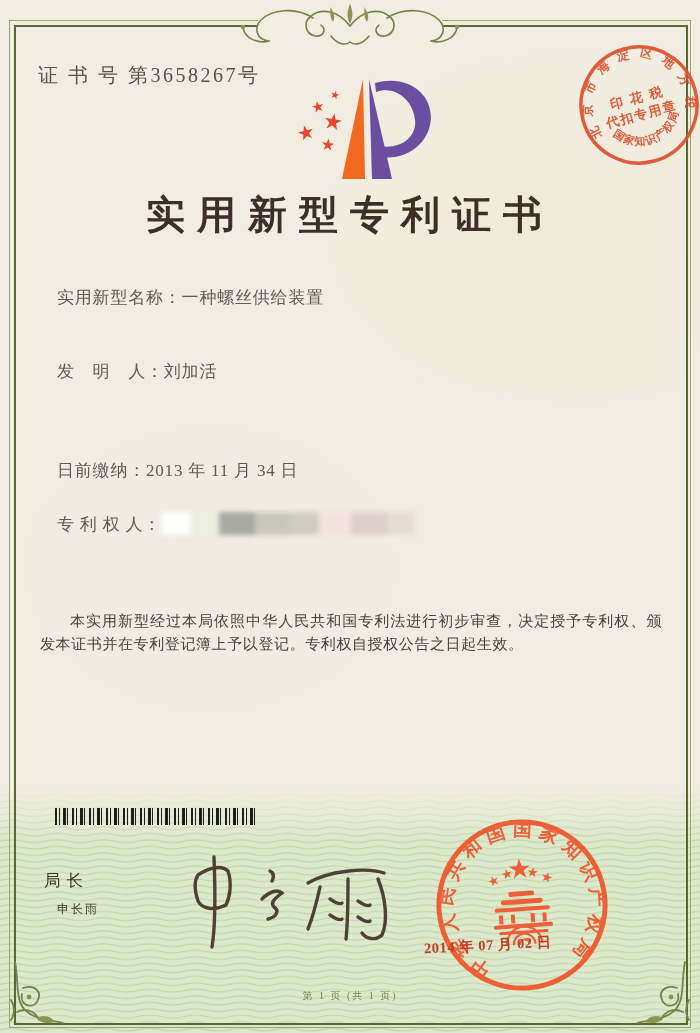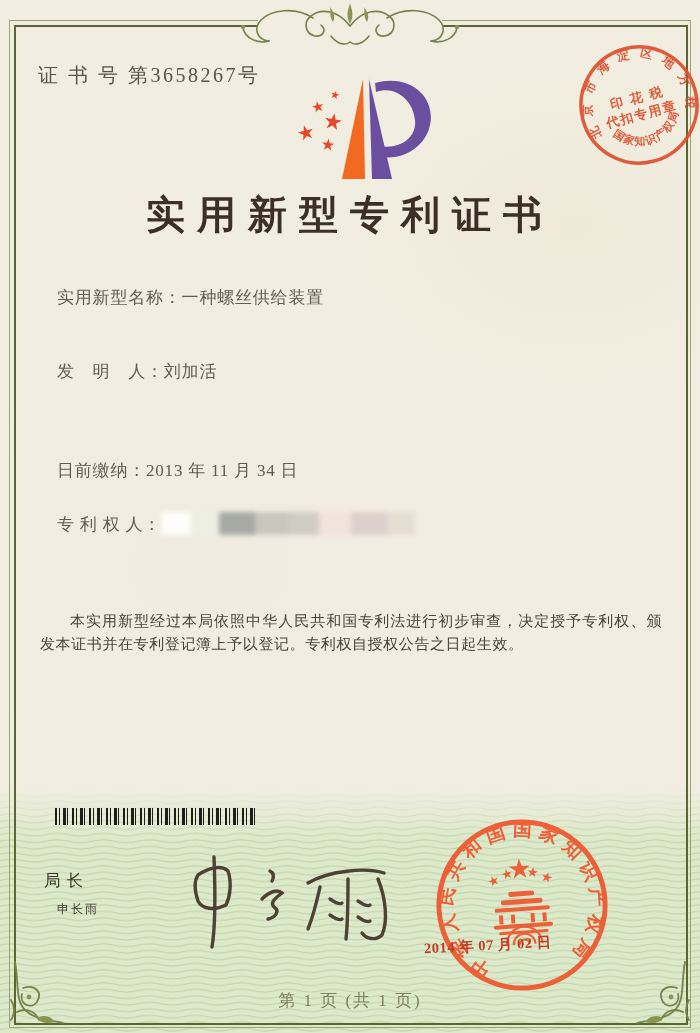--- a/index.html
+++ b/index.html
@@ -54,21 +54,21 @@
   .sig-title{position:absolute;left:44px;top:870px;font-size:16.5px;letter-spacing:6px;
     color:#3e362c;z-index:5;}
   .sig-name{position:absolute;left:57px;top:901px;font-size:12px;letter-spacing:2px;
     color:#3e362c;z-index:5;}
   .signature{position:absolute;left:170px;top:843px;width:240px;height:112px;z-index:5;}
   .office-seal{position:absolute;left:431px;top:814px;width:182px;height:182px;z-index:6;
     transform:rotate(-4deg);opacity:.9;}
   .seal-date{position:absolute;left:424px;top:936px;font-size:14.5px;font-weight:bold;
     color:#c23d26;letter-spacing:.5px;z-index:7;transform:rotate(-3deg);white-space:nowrap;}
   .footer{position:absolute;left:0;top:989px;width:100%;text-align:center;
-    font-size:17px;color:#7c7f5d;letter-spacing:2px;z-index:5;}
+    font-size:10px;color:#7c7f5d;letter-spacing:2px;z-index:5;}
   .hidden-defs{position:absolute;width:0;height:0;overflow:hidden;}
 </style>
 </head>
 <body>
 
 <svg class="hidden-defs" aria-hidden="true">
   <defs>
     <path id="star" d="M0,-1 L0.225,-0.309 L0.951,-0.309 L0.363,0.118 L0.588,0.809 L0,0.382 L-0.588,0.809 L-0.363,0.118 L-0.951,-0.309 L-0.225,-0.309 Z"></path>
   </defs>
 </svg>

